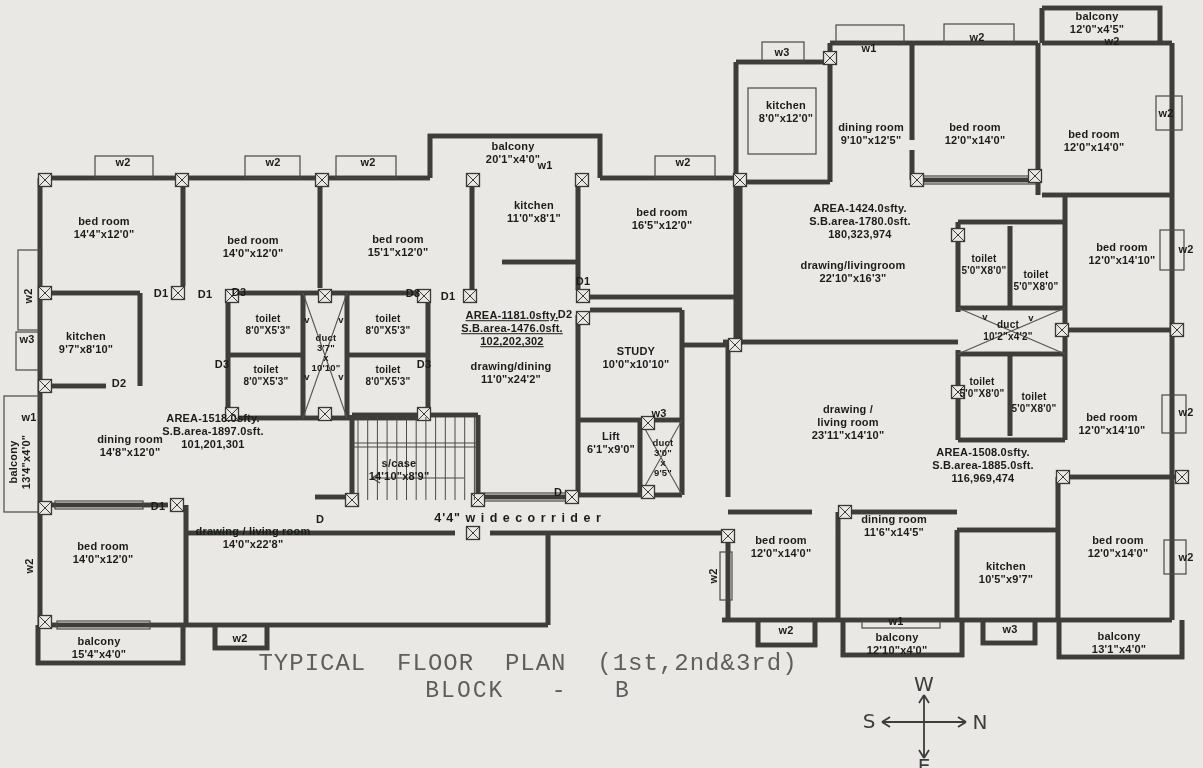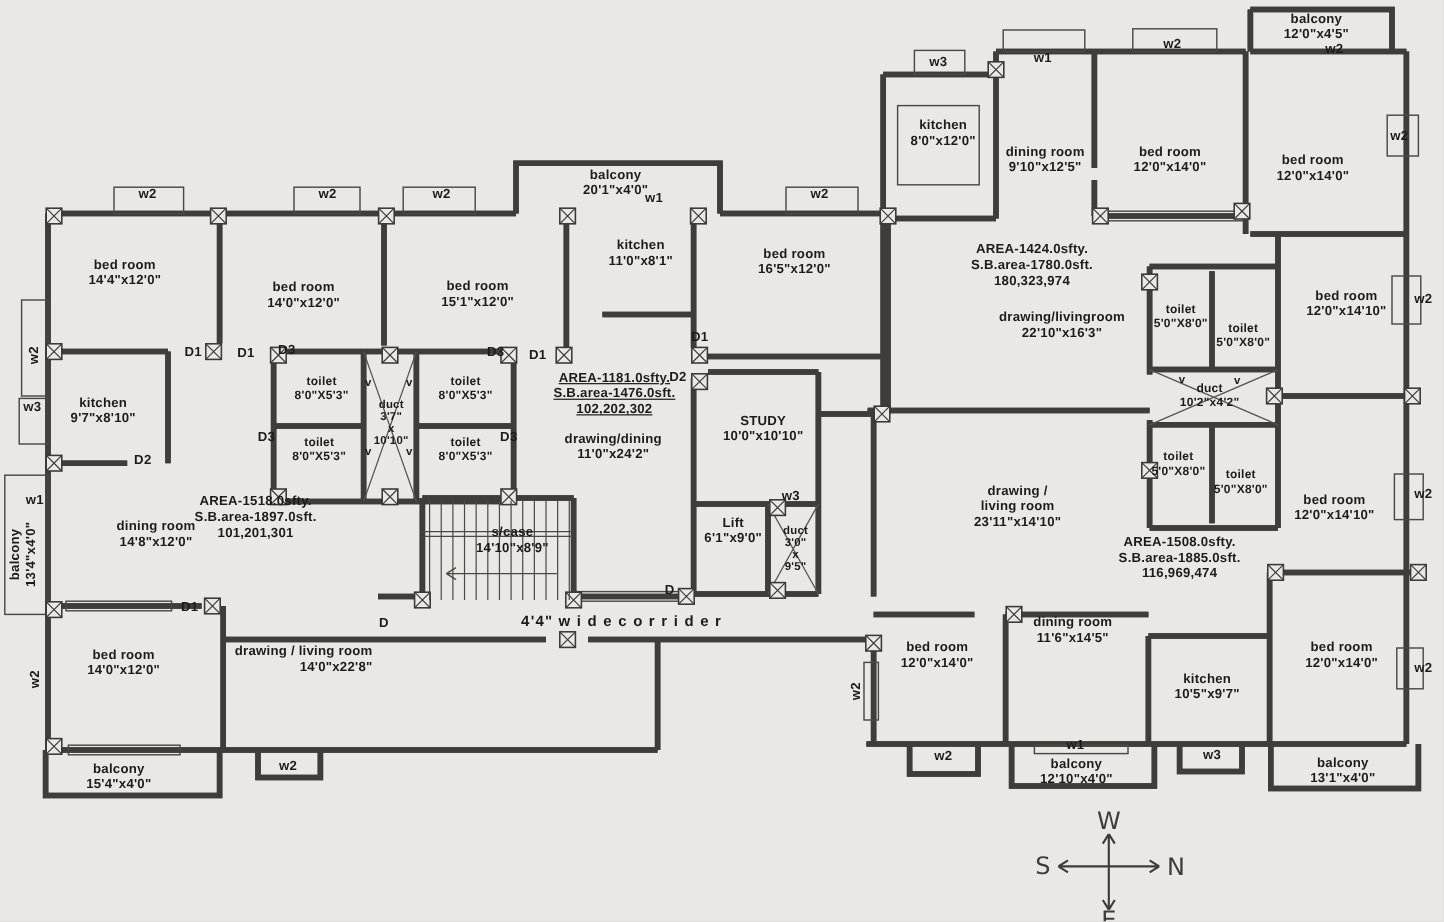--- a/index.html
+++ b/index.html
@@ -256,36 +256,36 @@
       <div class="lbl" style="left: 511px; top: 373px;">drawing/dining
 11'0"x24'2"</div>
       <div class="lbl" style="left: 583px; top: 282px;">D1</div>
       <div class="lbl" style="left: 565px; top: 315px;">D2</div>
       <div class="lbl" style="left: 636px; top: 358px;">STUDY
 10'0"x10'10"</div>
       <div class="lbl" style="left: 29px; top: 418px;">w1</div>
       <div class="lbl rot" style="left: 20px; top: 462px;">balcony
 13'4"x4'0"</div>
       <div class="lbl" style="left: 158px; top: 507px;">D1</div>
-      <div class="lbl" style="left: 399px; top: 451px; margin-left: 28px;">s/case
+      <div class="lbl" style="left: 399px; top: 470px;">s/case
 14'10"x8'9"</div>
       <div class="lbl" style="left: 659px; top: 414px;">w3</div>
       <div class="lbl" style="left: 611px; top: 443px;">Lift
 6'1"x9'0"</div>
       <div class="lbl xs" style="left: 663px; top: 458px;">duct
 3'0"
 x
 9'5"</div>
       <div class="lbl" style="left: 320px; top: 520px;">D</div>
       <div class="lbl" style="left: 558px; top: 493px;">D</div>
       <div class="lbl cor" style="left: 518px; top: 518px;">4'4"   w i d e      c o r r i d e r</div>
       <div class="lbl" style="left: 103px; top: 553px;">bed room
 14'0"x12'0"</div>
       <div class="lbl rot" style="left: 30px; top: 566px;">w2</div>
-      <div class="lbl" style="left: 253px; top: 550px; text-align: right;">drawing / living room
+      <div class="lbl" style="left: 253px; top: 538px;">drawing / living room
 14'0"x22'8"</div>
       <div class="lbl" style="left: 99px; top: 648px;">balcony
 15'4"x4'0"</div>
       <div class="lbl" style="left: 240px; top: 639px;">w2</div>
       <div class="lbl" style="left: 782px; top: 53px;">w3</div>
       <div class="lbl" style="left: 869px; top: 49px;">w1</div>
       <div class="lbl" style="left: 977px; top: 38px;">w2</div>
       <div class="lbl" style="left: 1097px; top: 23px;">balcony
 12'0"x4'5"</div>
       <div class="lbl" style="left: 1112px; top: 42px;">w2</div>
@@ -294,21 +294,21 @@
       <div class="lbl" style="left: 871px; top: 134px;">dining room
 9'10"x12'5"</div>
       <div class="lbl" style="left: 975px; top: 134px;">bed room
 12'0"x14'0"</div>
       <div class="lbl" style="left: 1094px; top: 141px;">bed room
 12'0"x14'0"</div>
       <div class="lbl" style="left: 1166px; top: 114px;">w2</div>
       <div class="lbl" style="left: 860px; top: 222px;">AREA-1424.0sfty.
 S.B.area-1780.0sft.
 180,323,974</div>
-      <div class="lbl" style="left: 853px; top: 272px; margin-left: 32px;">drawing/livingroom
+      <div class="lbl" style="left: 853px; top: 272px;">drawing/livingroom
 22'10"x16'3"</div>
       <div class="lbl sm" style="left: 984px; top: 264px;">toilet
 5'0"X8'0"</div>
       <div class="lbl sm" style="left: 1036px; top: 280px;">toilet
 5'0"X8'0"</div>
       <div class="lbl" style="left: 1122px; top: 254px;">bed room
 12'0"x14'10"</div>
       <div class="lbl" style="left: 1186px; top: 250px;">w2</div>
       <div class="lbl sm" style="left: 1008px; top: 330px;">duct
 10'2"x4'2"</div>
@@ -344,18 +344,20 @@
 13'1"x4'0"</div>
       <div class="lbl xs" style="left: 307px; top: 320px;">v</div>
       <div class="lbl xs" style="left: 341px; top: 320px;">v</div>
       <div class="lbl xs" style="left: 307px; top: 377px;">v</div>
       <div class="lbl xs" style="left: 341px; top: 377px;">v</div>
       <div class="lbl xs" style="left: 985px; top: 317px;">v</div>
       <div class="lbl xs" style="left: 1031px; top: 318px;">v</div>
     </div>
 
 
+  <div class="title1" style="left:528px;top:663px;">TYPICAL  FLOOR  PLAN  (1st,2nd&amp;3rd)</div>
+  <div class="title2" style="left:528px;top:691px;">BLOCK   -   B</div>
 
   <span class="cmp" style="left:924px;top:684px;">W</span>
   <span class="cmp" style="left:869px;top:721px;">S</span>
   <span class="cmp" style="left:980px;top:722px;">N</span>
   <span class="cmp" style="left:924px;top:766px;">E</span>
 </div>
 
 </body></html>

